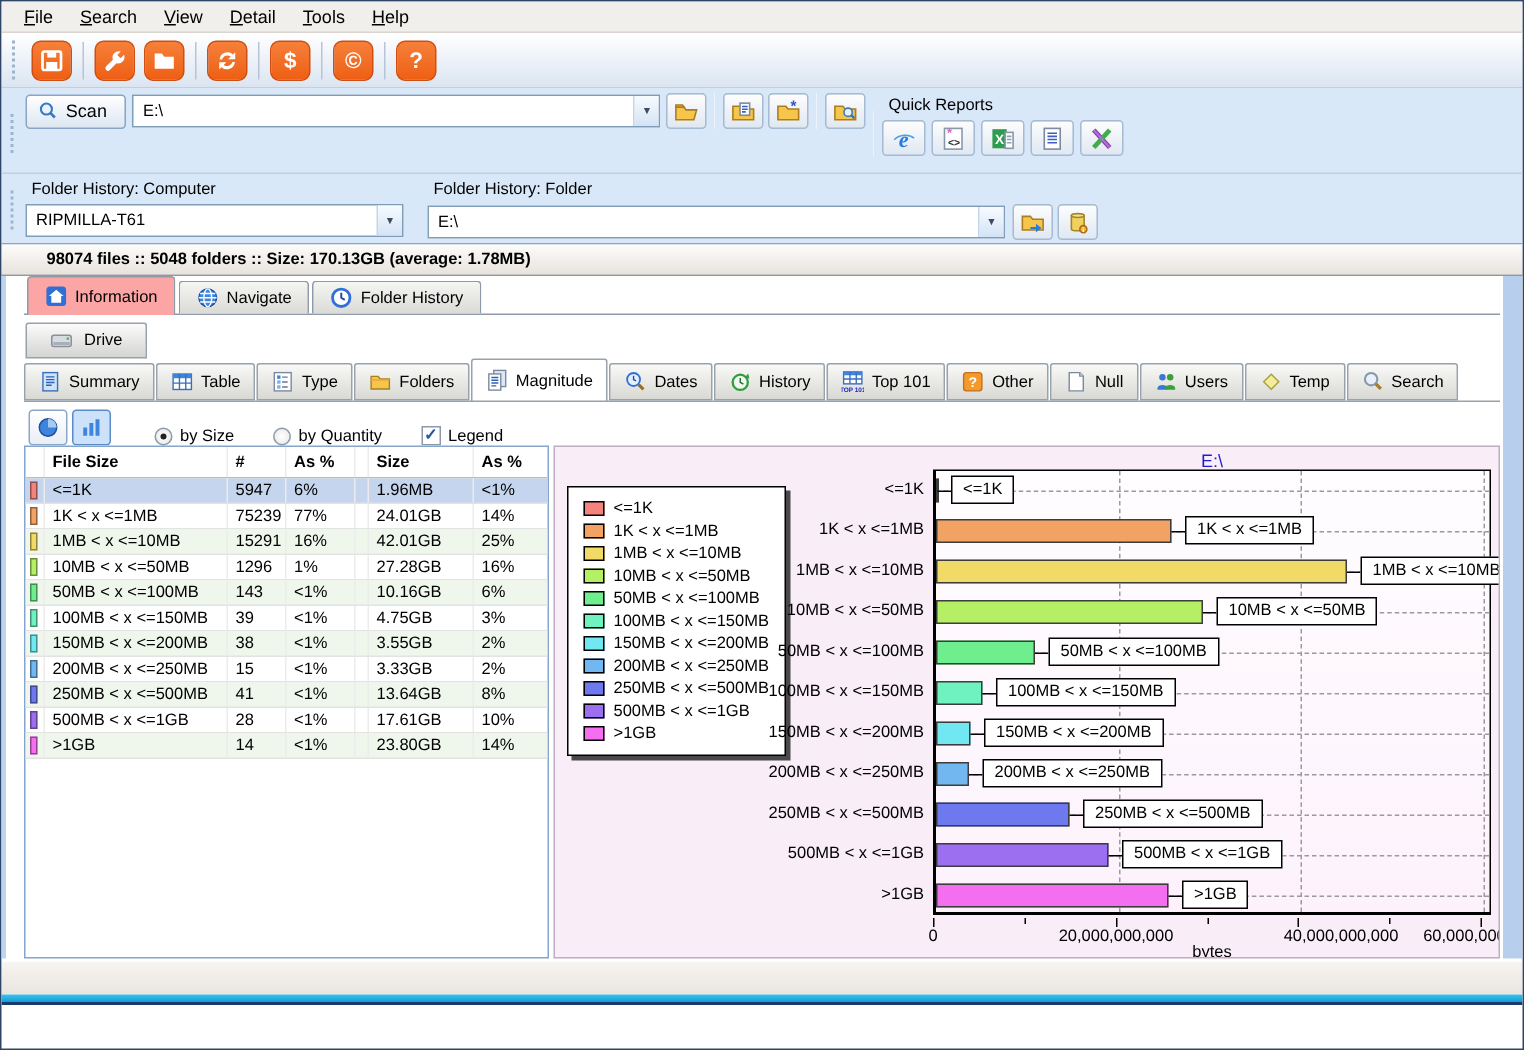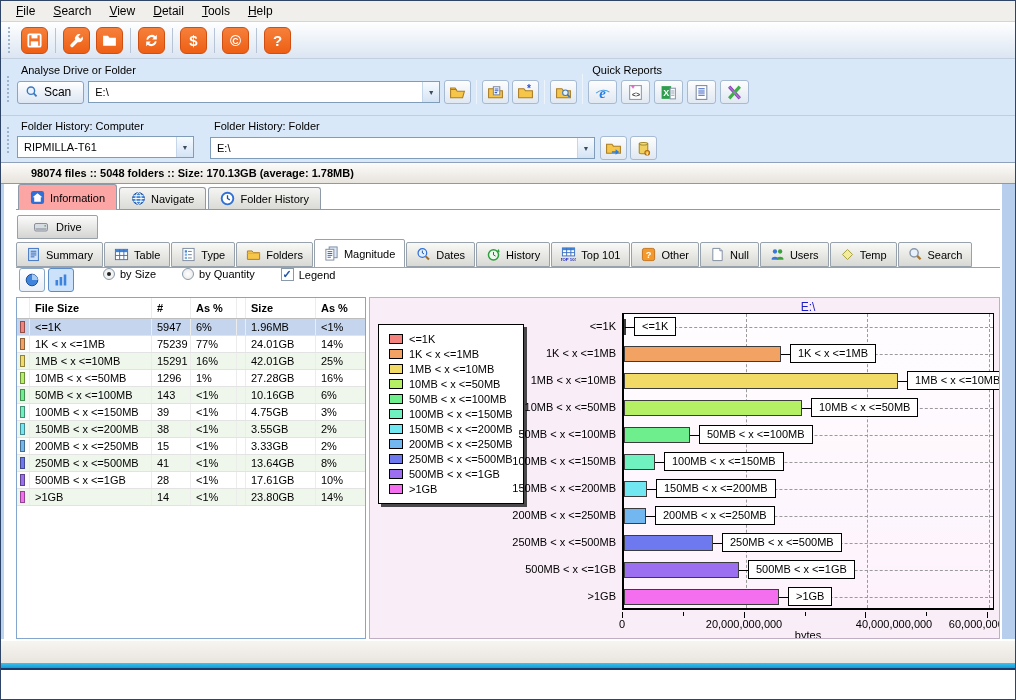--- a/index.html
+++ b/index.html
@@ -59,21 +59,21 @@
 
   .driverow { height:29px; display:flex; align-items:flex-end; padding-left:1px; }
   .drivetab { height:24px; display:flex; align-items:center; gap:7px; padding:0 15px; background:linear-gradient(#fbfbfb,#d4d4d2); border:1px solid #98a0aa; border-radius:2px 2px 0 0; }
   .drivetab svg { width:16px; height:16px; }
 
   .subtabs { height:29px; display:flex; align-items:flex-end; border-bottom:1px solid #98a2ac; }
   .stab { height:25px; display:flex; align-items:center; gap:5px; padding:0 9px; background:linear-gradient(#f9f9f7,#d8d8d4); border:1px solid #98a2ac; border-radius:2px 2px 0 0; margin-right:1px; white-space:nowrap; }
   .stab.active { height:29px; background:#fff; margin-bottom:-1px; position:relative; z-index:2; }
   .stab svg { width:15px; height:15px; }
 
-  .controlsrow { height:29px; display:flex; align-items:flex-start; padding-left:3px; }
+  .controlsrow { height:29px; display:flex; align-items:flex-end; padding-left:3px; }
   .cbtn { width:26px; height:24px; border:1px solid #8aa6c6; border-radius:3px; background:linear-gradient(#ffffff,#e9eff7); display:flex; align-items:center; justify-content:center; margin-right:3px; }
   .cbtn.active { background:#cbe2fa; border-color:#5b8cc6; }
   .cbtn svg { width:16px; height:16px; }
   .radio { width:12px; height:12px; border:1px solid #8a9aaa; border-radius:50%; background:radial-gradient(#fff,#e6e6e6); position:relative; display:inline-block; }
   .radio.sel::after { content:""; position:absolute; left:3px; top:3px; width:4px; height:4px; border-radius:50%; background:#222; }
   .ctl-group { display:flex; align-items:center; gap:5px; margin-left:26px; }
   .checkbox { width:13px; height:13px; border:1px solid #8a9aaa; background:#fff; display:flex; align-items:center; justify-content:center; color:#2456a8; font-size:11px; font-weight:bold; line-height:1; }
 
   
   .content { height:342px; display:flex; gap:3px; }
@@ -183,21 +183,20 @@
       <div class="tbtn">
         <span class="ic">
           <span class="tg">?</span>
         </span>
       </div>
     </div>
 
   <div class="analysebar">
     <div class="grip" style="align-self:center;"></div>
     <div class="an-sec" style="flex:1;">
-      <div class="an-label">Analyse Drive or Folder</div>
       <div class="an-row">
         <button class="scan-btn">
           <span class="ic" id="scan-icon">
               <svg viewBox="0 0 16 16">
                 <circle cx="6.8" cy="6.5" r="4.2" fill="#eaf3fd" stroke="#3a78c2" stroke-width="1.6"></circle>
                 <path d="M9.9 9.6l3.3 3.3" stroke="#3a78c2" stroke-width="2.1"></path>
               </svg>
             </span>
           <span>Scan</span>
         </button>
@@ -295,21 +294,21 @@
           </div>
         </div>
     </div>
     <div style="width:270px;"></div>
   </div>
 
   <div class="fhbar">
     <div class="grip" style="align-self:center;"></div>
     <div class="an-sec">
       <div class="an-label">Folder History: Computer</div>
-      <div class="combo" style="width:177px;gap:32px;">
+      <div class="combo" style="width:252px;gap:32px;">
         <span>RIPMILLA-T61</span>
         <span class="dd">▼</span>
       </div>
     </div>
     <div style="width:16px;"></div>
     <div class="an-sec">
       <div class="an-label">Folder History: Folder</div>
       <div style="display:flex;align-items:center;gap:5px;">
         <div class="combo" style="width:385px;">
           <span>E:\</span>

